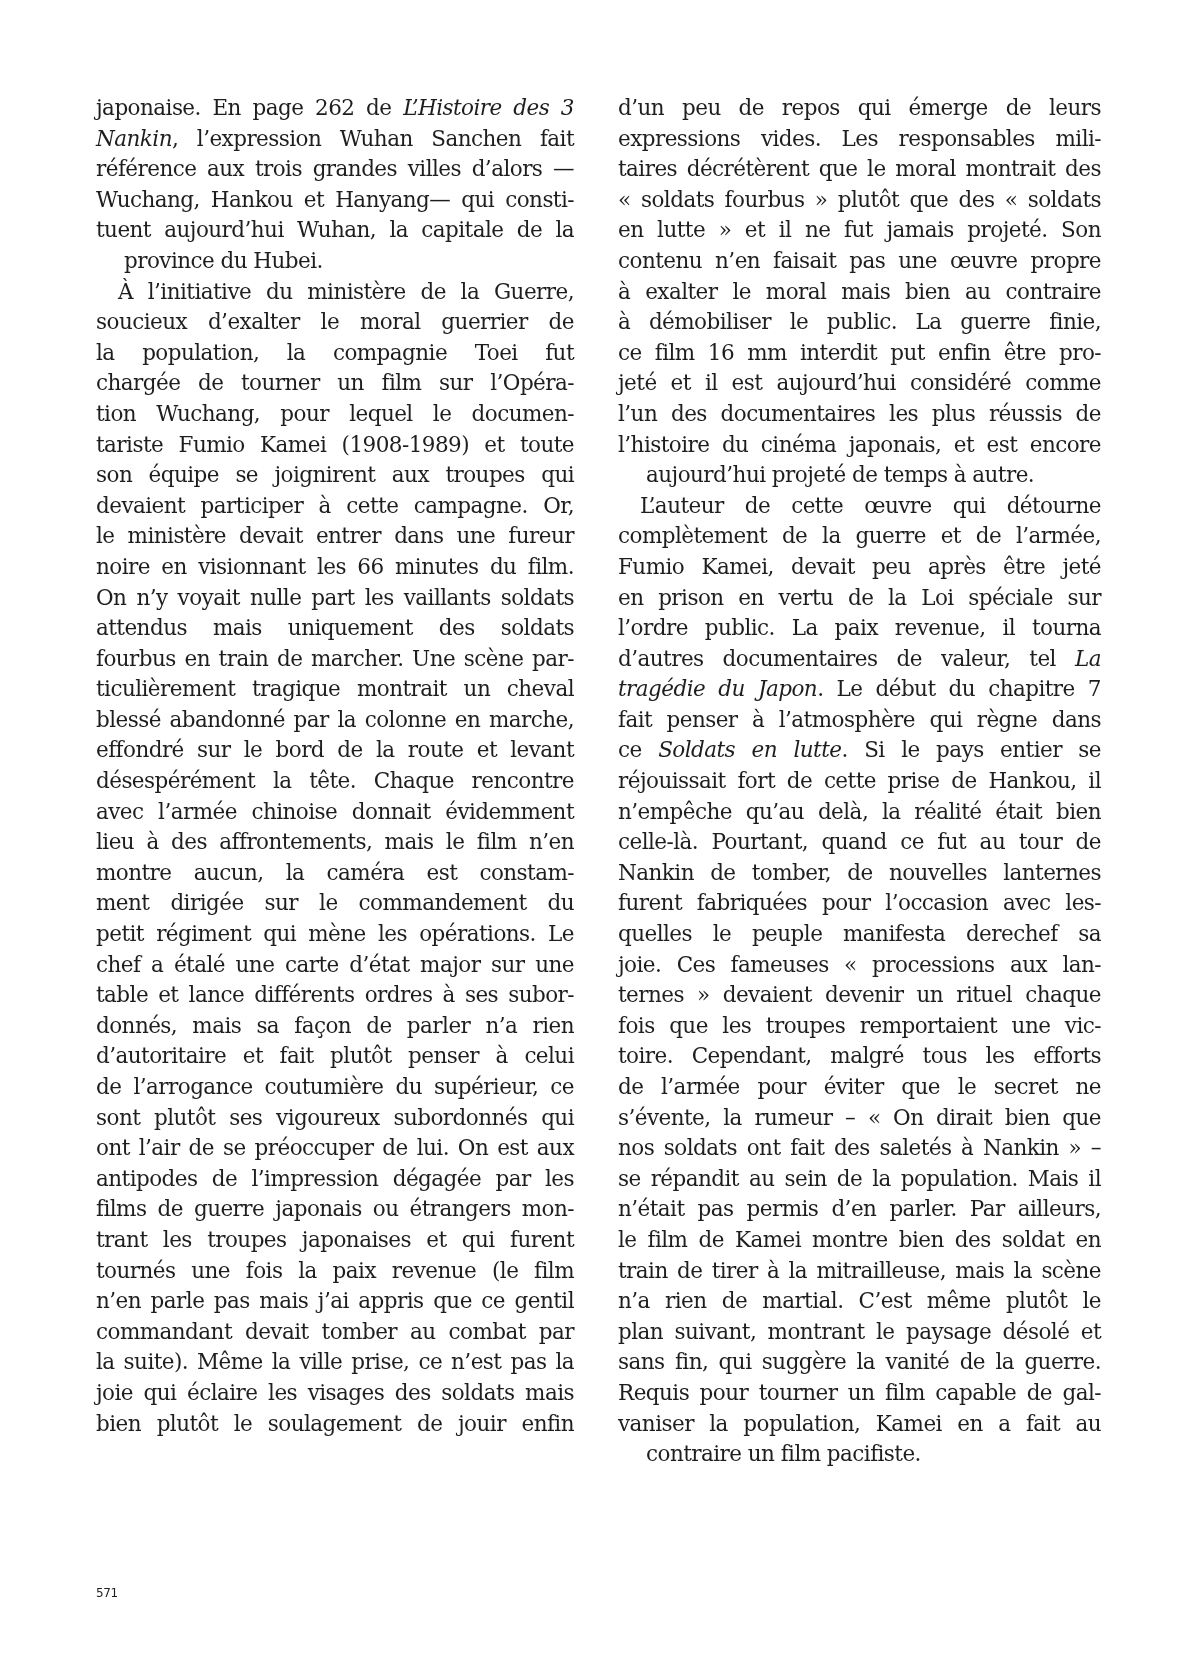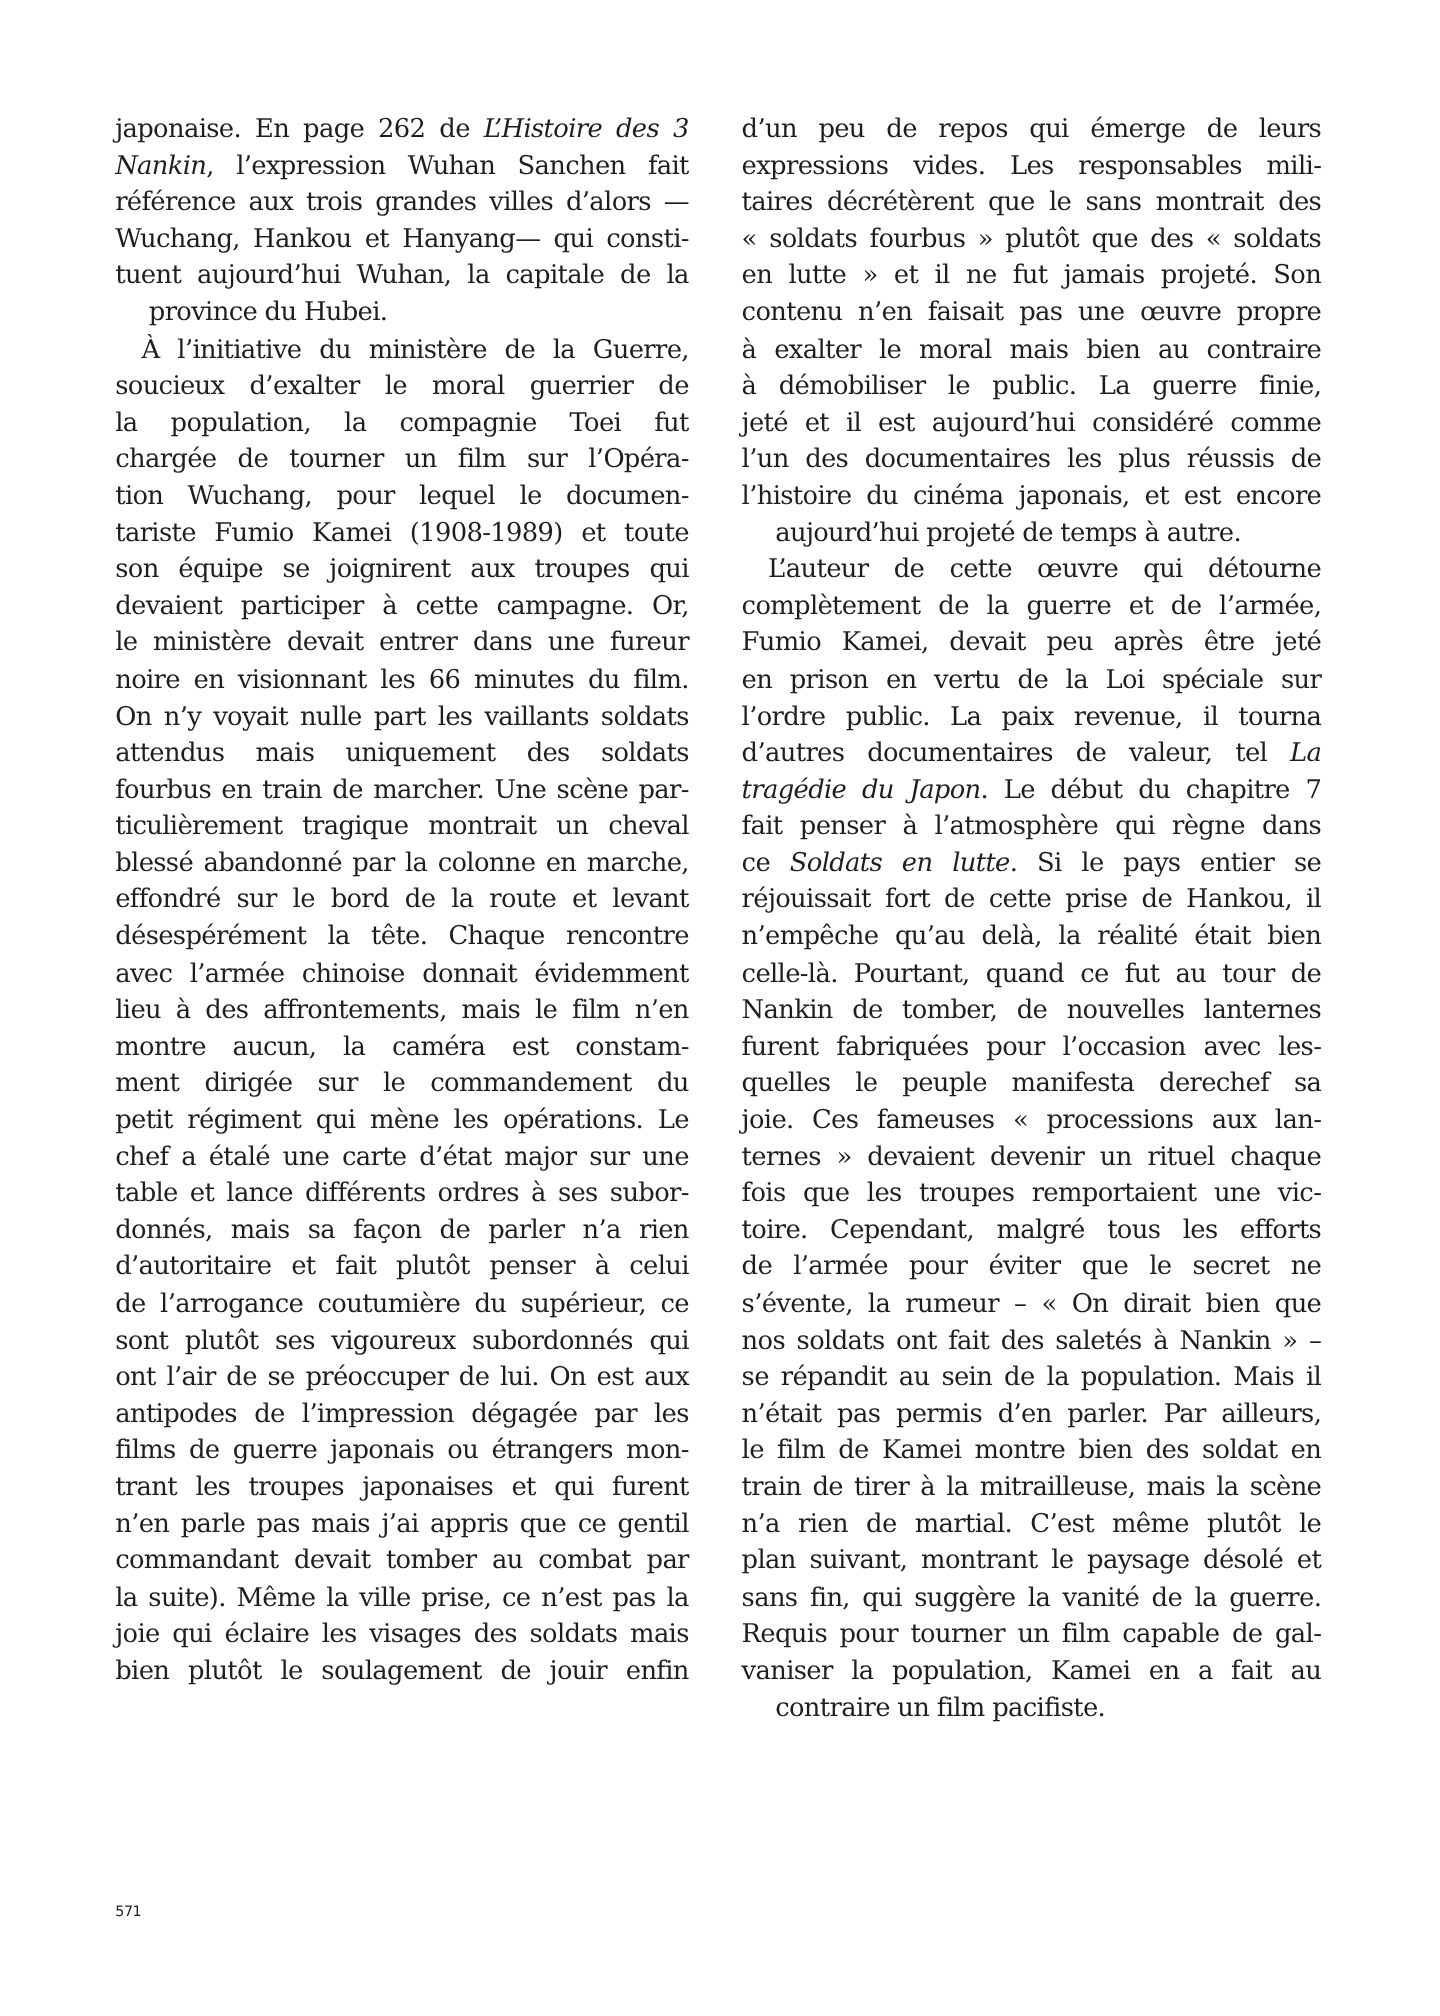--- a/index.html
+++ b/index.html
@@ -78,35 +78,37 @@
       <span class="line"><span>chef a étalé une carte d’état major sur une</span></span>
       <span class="line"><span>table et lance différents ordres à ses subor-</span></span>
       <span class="line"><span>donnés, mais sa façon de parler n’a rien</span></span>
       <span class="line"><span>d’autoritaire et fait plutôt penser à celui</span></span>
       <span class="line"><span>de l’arrogance coutumière du supérieur, ce</span></span>
       <span class="line"><span>sont plutôt ses vigoureux subordonnés qui</span></span>
       <span class="line"><span>ont l’air de se préoccuper de lui. On est aux</span></span>
       <span class="line"><span>antipodes de l’impression dégagée par les</span></span>
       <span class="line"><span>films de guerre japonais ou étrangers mon-</span></span>
       <span class="line"><span>trant les troupes japonaises et qui furent</span></span>
+      <span class="line"><span>tournés une fois la paix revenue (le film</span></span>
       <span class="line"><span>n’en parle pas mais j’ai appris que ce gentil</span></span>
       <span class="line"><span>commandant devait tomber au combat par</span></span>
       <span class="line"><span>la suite). Même la ville prise, ce n’est pas la</span></span>
       <span class="line"><span>joie qui éclaire les visages des soldats mais</span></span>
       <span class="line"><span>bien plutôt le soulagement de jouir enfin</span></span>
     </div>
   <div class="column col-right">
       <span class="line"><span>d’un peu de repos qui émerge de leurs</span></span>
       <span class="line"><span>expressions vides. Les responsables mili-</span></span>
-      <span class="line"><span>taires décrétèrent que le sans montrait des</span></span>
+      <span class="line"><span>taires décrétèrent que le moral montrait des</span></span>
       <span class="line"><span>« soldats fourbus » plutôt que des « soldats</span></span>
       <span class="line"><span>en lutte » et il ne fut jamais projeté. Son</span></span>
       <span class="line"><span>contenu n’en faisait pas une œuvre propre</span></span>
       <span class="line"><span>à exalter le moral mais bien au contraire</span></span>
       <span class="line"><span>à démobiliser le public. La guerre finie,</span></span>
+      <span class="line"><span>ce film 16 mm interdit put enfin être pro-</span></span>
       <span class="line"><span>jeté et il est aujourd’hui considéré comme</span></span>
       <span class="line"><span>l’un des documentaires les plus réussis de</span></span>
       <span class="line"><span>l’histoire du cinéma japonais, et est encore</span></span>
       <span class="line last"><span>aujourd’hui projeté de temps à autre.</span></span>
       <span class="line indent"><span>L’auteur de cette œuvre qui détourne</span></span>
       <span class="line"><span>complètement de la guerre et de l’armée,</span></span>
       <span class="line"><span>Fumio Kamei, devait peu après être jeté</span></span>
       <span class="line"><span>en prison en vertu de la Loi spéciale sur</span></span>
       <span class="line"><span>l’ordre public. La paix revenue, il tourna</span></span>
       <span class="line"><span>d’autres documentaires de valeur, tel </span><span class="it">La</span></span>

